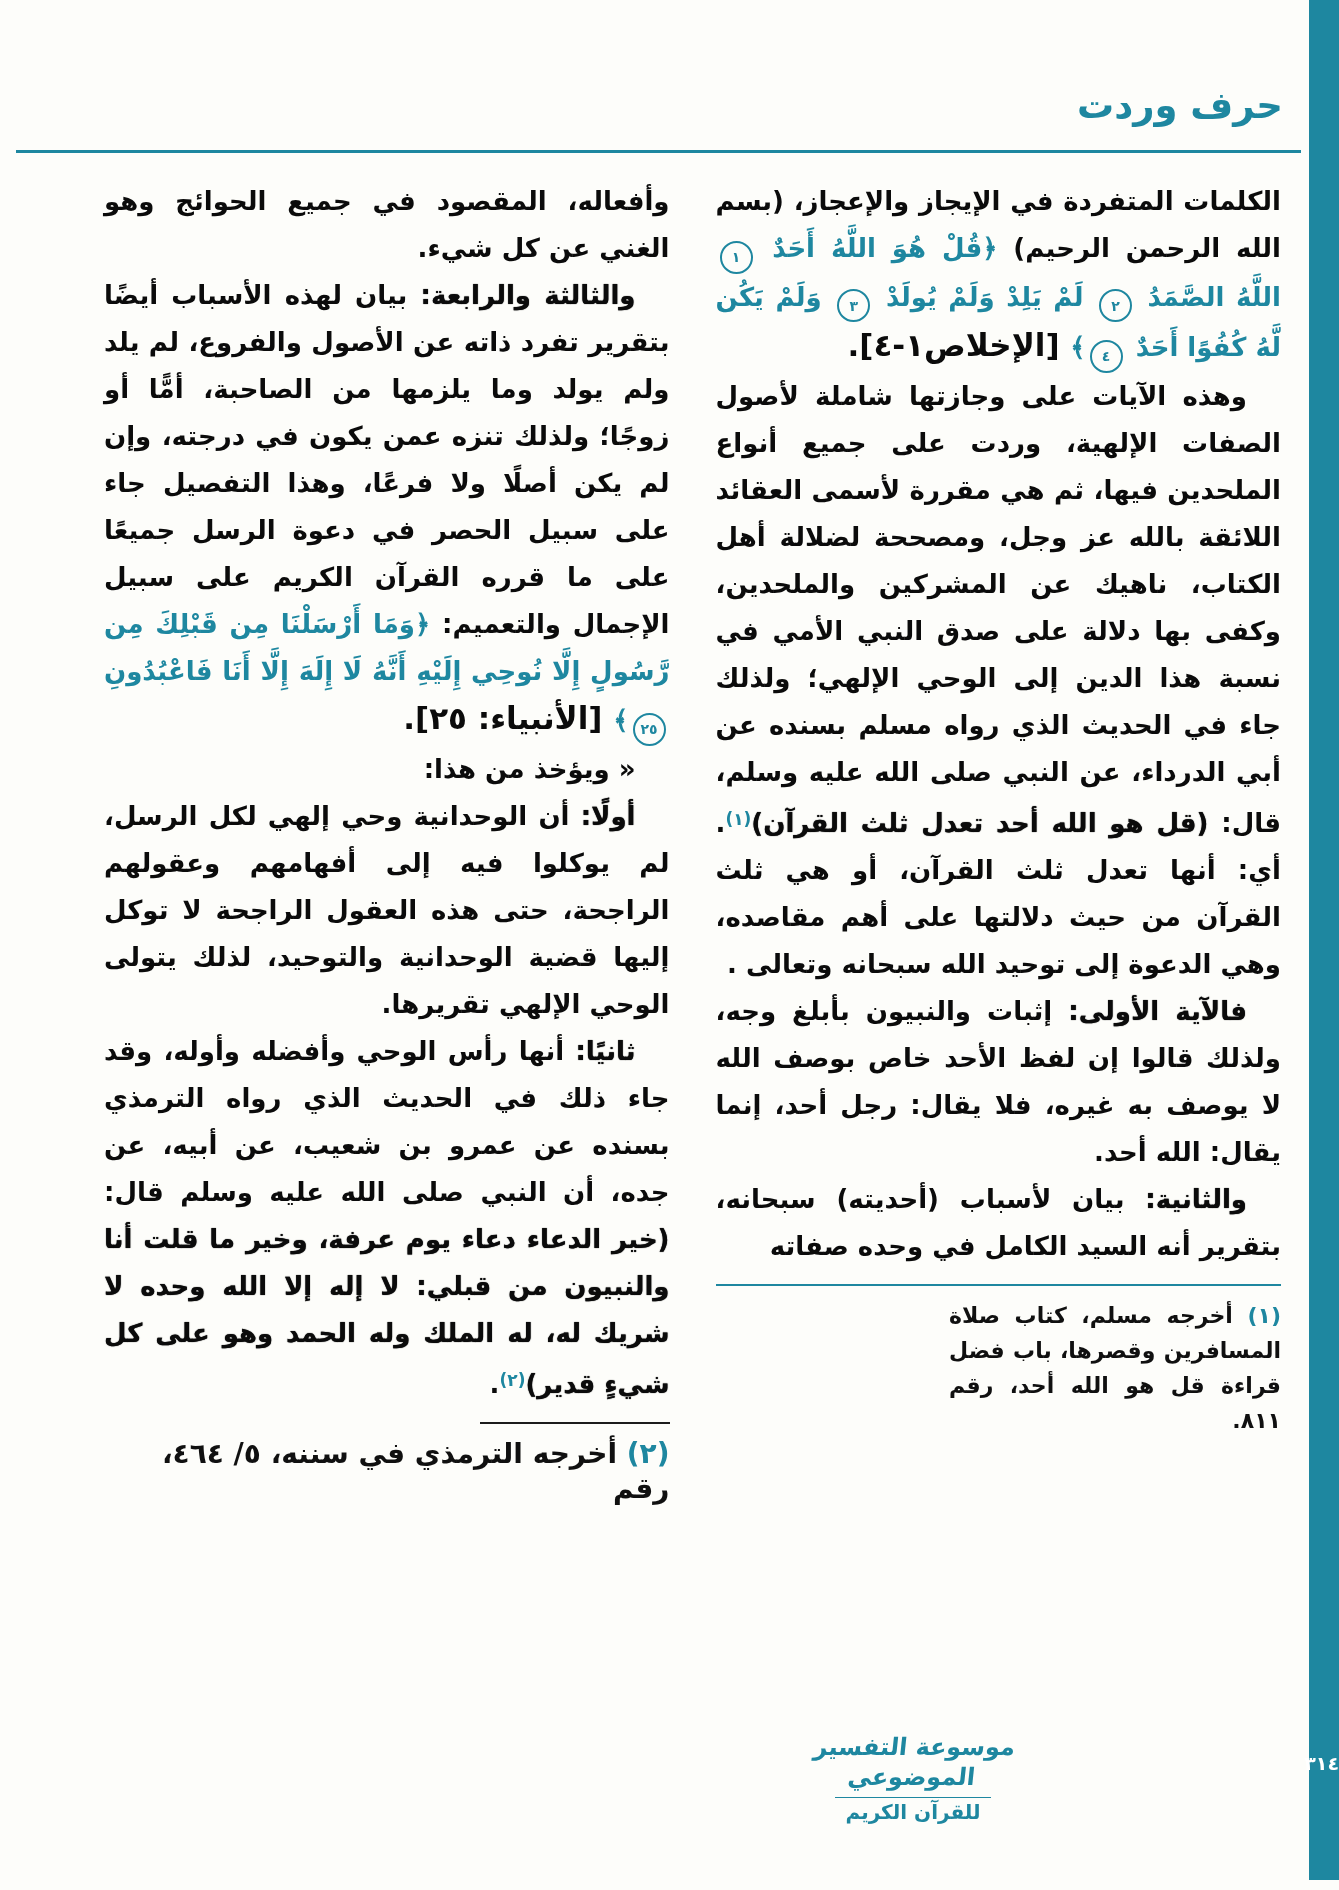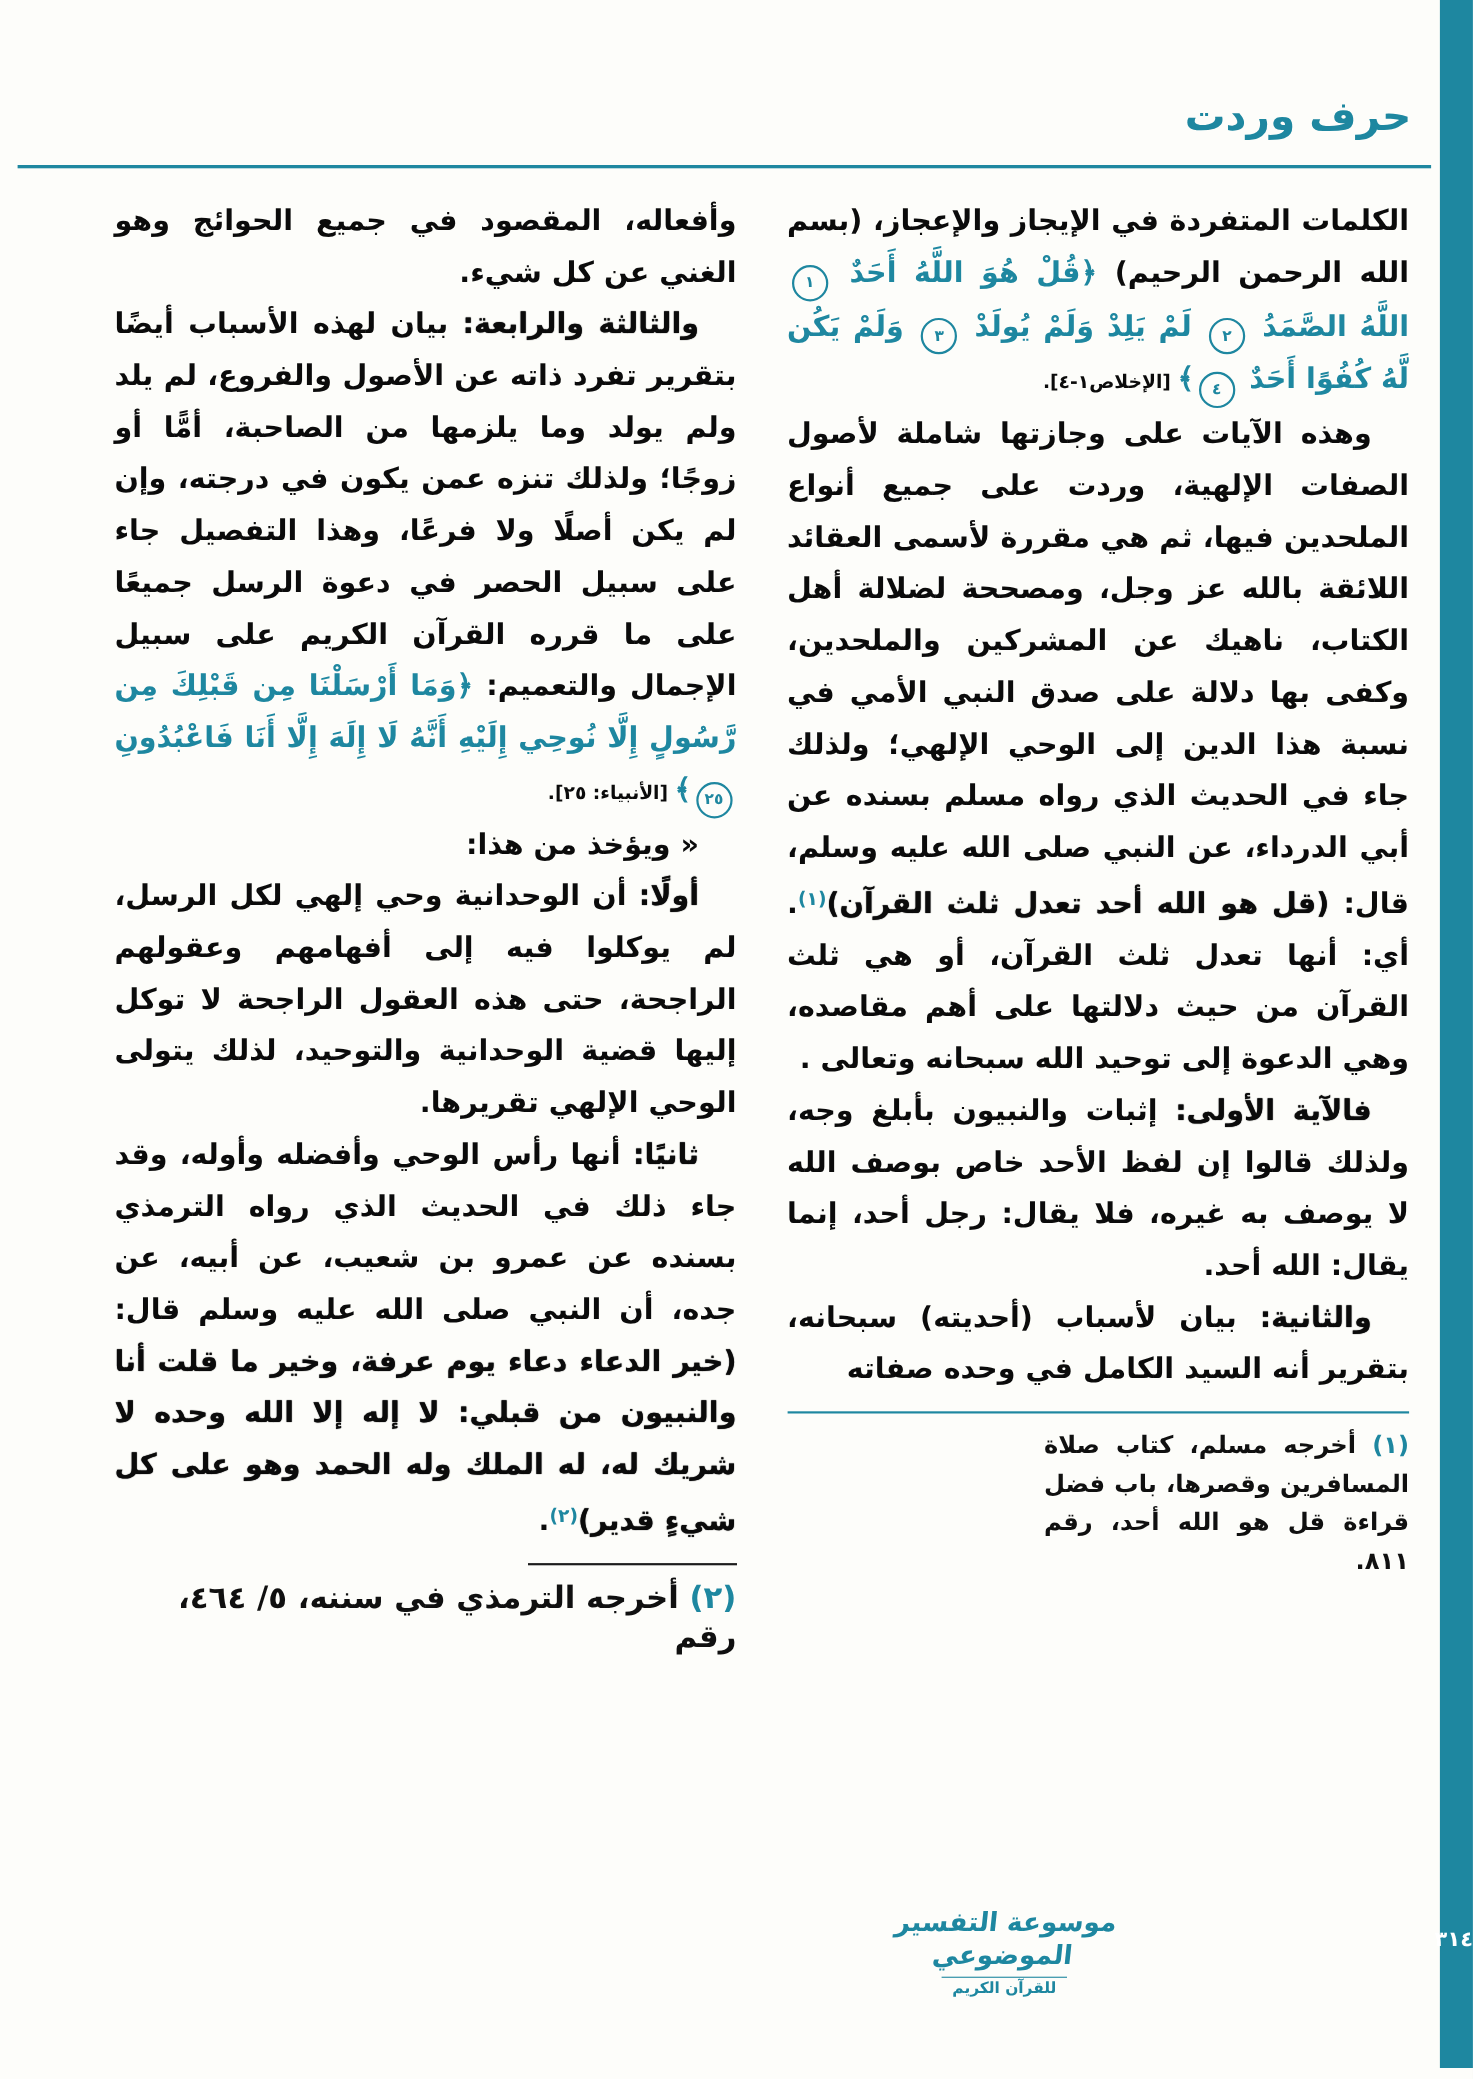--- a/index.html
+++ b/index.html
@@ -20,42 +20,42 @@
     position:absolute;top:178px;left:104px;right:58px;
     display:grid;grid-template-columns:1fr 1fr;column-gap:46px;direction:rtl;
   }
   .col{font-size:26px;line-height:47px;color:#0b0b0b;font-weight:700;}
   .para{margin:0;text-align:justify;}
   .para.indent{text-indent:34px;}
   .seg-body{}
   .seg-heading{text-shadow:0 0 1px currentColor;}
   .seg-bold{text-shadow:0 0 1px currentColor;}
   .seg-quran{color:var(--accent);}
-  .seg-ref{font-size:17px;}
+  .seg-ref{font-size:31px;}
   .seg-fnref{color:var(--accent);font-size:17px;vertical-align:7px;}
   .seg-ayah{
     display:inline-flex;align-items:center;justify-content:center;
     width:29px;height:29px;border:2px solid var(--accent);border-radius:50%;
     color:var(--accent);font-size:14px;line-height:1;margin:0 4px;vertical-align:-5px;
     background:#fdfdfa;box-shadow:0 0 0 1px #fdfdfa, inset 0 0 0 1px #fdfdfa;
     text-indent:0;
   }
   
   .footnote{margin-top:14px;}
   .fn-sep{height:2px;margin-bottom:12px;}
   .fn-sep.accent{background:var(--accent);width:100%;}
   .fn-sep.dark{background:#1c1c1c;width:190px;}
   .fn-body{font-weight:700;color:#101010;}
   .fn-right .fn-body{width:332px;font-size:22px;line-height:35px;text-align:justify;}
   .fn-left .fn-body{font-size:28px;line-height:35px;}
   .fn-num{color:var(--accent);}
   
   .emblem{position:absolute;top:1732px;left:806px;width:214px;text-align:center;color:var(--accent);}
   .emblem-line1{font-size:24px;font-weight:800;line-height:30px;transform:skewX(-6deg);}
-  .emblem-line2{font-size:14px;font-weight:700;margin-top:5px;border-top:1px solid var(--accent);display:inline-block;padding:2px 10px 0;}
+  .emblem-line2{font-size:20px;font-weight:700;margin-top:5px;border-top:1px solid var(--accent);display:inline-block;padding:2px 10px 0;}
 </style>
 </head>
 <body>
 
 <div class="page">
 
   <div class="side-strip">
     <span class="page-num">٣١٤</span>
   </div>
 

